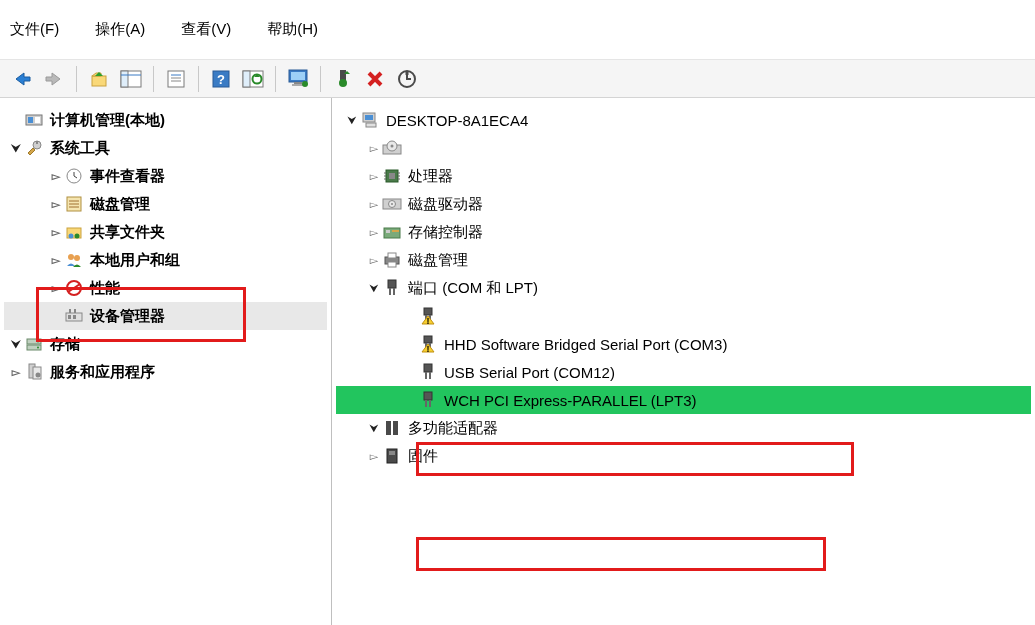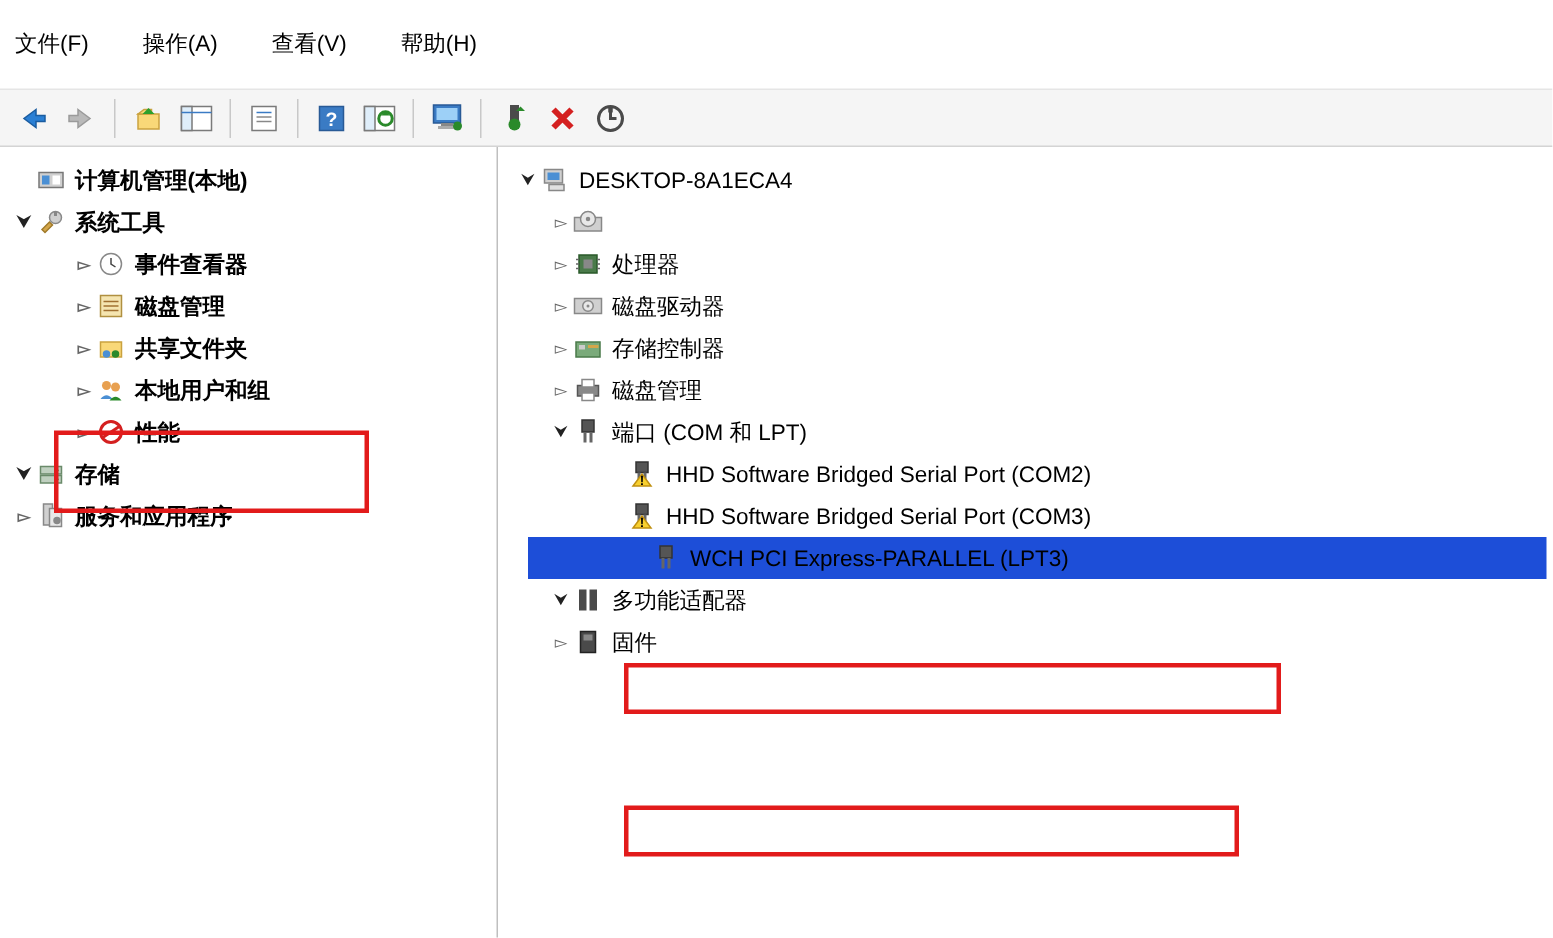--- a/index.html
+++ b/index.html
@@ -63,22 +63,21 @@
       position: relative;
     }
     .tree-item {
       display: flex;
       align-items: center;
       height: 28px;
       white-space: nowrap;
       cursor: default;
     }
     .tree-item.selected {
-      background: #1d4ed8;
-      margin-left: 16px;
+      background: #22c55e;
     }
     .tree-item .label { padding-left: 2px; }
     .expander {
       width: 16px;
       height: 16px;
       display: inline-flex;
       align-items: center;
       justify-content: center;
       font-size: 11px;
       color: #666;
@@ -269,20 +268,33 @@
     <div class="tree-item ind-3">
       <span class="expander">▻</span>
       <span class="icon">
           <svg width="18" height="18" viewBox="0 0 18 18">
             <circle cx="9" cy="9" r="7" fill="none" stroke="#d42020" stroke-width="2"></circle>
             <path d="M3 13 L15 5" stroke="#d42020" stroke-width="2"></path>
           </svg>
         </span>
       <span class="label">性能</span>
     </div>
+    <div class="tree-item ind-3" style="background:#e8e8e8;">
+      <span class="expander none"></span>
+      <span class="icon">
+          <svg width="18" height="16" viewBox="0 0 18 16">
+            <rect x="1" y="5" width="16" height="8" fill="#e0e0e0" stroke="#888"></rect>
+            <rect x="3" y="7" width="3" height="4" fill="#888"></rect>
+            <rect x="8" y="7" width="3" height="4" fill="#888"></rect>
+            <rect x="4" y="1" width="2" height="4" fill="#888"></rect>
+            <rect x="9" y="1" width="2" height="4" fill="#888"></rect>
+          </svg>
+        </span>
+      <span class="label">设备管理器</span>
+    </div>
     <div class="tree-item ind-1">
       <span class="expander open">⮟</span>
       <span class="icon">
           <svg width="18" height="16" viewBox="0 0 18 16">
             <rect x="2" y="3" width="14" height="5" fill="#c0d0c0" stroke="#6a8a6a"></rect>
             <rect x="2" y="9" width="14" height="5" fill="#c0d0c0" stroke="#6a8a6a"></rect>
             <circle cx="13" cy="5.5" r="1" fill="#2a8a2a"></circle>
             <circle cx="13" cy="11.5" r="1" fill="#2a8a2a"></circle>
           </svg>
         </span>
@@ -388,34 +400,44 @@
       <span class="expander none"></span>
       <span class="icon">
           <svg width="18" height="18" viewBox="0 0 18 18">
             <rect x="5" y="1" width="8" height="7" fill="#555" stroke="#333"></rect>
             <rect x="6" y="8" width="2" height="6" fill="#666"></rect>
             <rect x="10" y="8" width="2" height="6" fill="#666"></rect>
             <path d="M3 17 L9 9 L15 17 Z" fill="#f8d030" stroke="#c09010"></path>
             <text x="9" y="16.5" font-size="9" font-weight="bold" text-anchor="middle">!</text>
           </svg>
         </span>
-      <span class="label">HHD Software Bridged Serial Port (COM2)</span>
     </div>
     <div class="tree-item r-ind-4">
       <span class="expander none"></span>
       <span class="icon">
           <svg width="18" height="18" viewBox="0 0 18 18">
             <rect x="5" y="1" width="8" height="7" fill="#555" stroke="#333"></rect>
             <rect x="6" y="8" width="2" height="6" fill="#666"></rect>
             <rect x="10" y="8" width="2" height="6" fill="#666"></rect>
             <path d="M3 17 L9 9 L15 17 Z" fill="#f8d030" stroke="#c09010"></path>
             <text x="9" y="16.5" font-size="9" font-weight="bold" text-anchor="middle">!</text>
           </svg>
         </span>
       <span class="label">HHD Software Bridged Serial Port (COM3)</span>
+    </div>
+    <div class="tree-item r-ind-4">
+      <span class="expander none"></span>
+      <span class="icon">
+          <svg width="16" height="18" viewBox="0 0 16 18">
+            <rect x="4" y="1" width="8" height="8" fill="#555" stroke="#333"></rect>
+            <rect x="5" y="9" width="2" height="7" fill="#666"></rect>
+            <rect x="9" y="9" width="2" height="7" fill="#666"></rect>
+          </svg>
+        </span>
+      <span class="label">USB Serial Port (COM12)</span>
     </div>
     <div class="tree-item r-ind-4 selected">
       <span class="expander none"></span>
       <span class="icon">
           <svg width="16" height="18" viewBox="0 0 16 18">
             <rect x="4" y="1" width="8" height="8" fill="#555" stroke="#333"></rect>
             <rect x="5" y="9" width="2" height="7" fill="#666"></rect>
             <rect x="9" y="9" width="2" height="7" fill="#666"></rect>
           </svg>
         </span>

